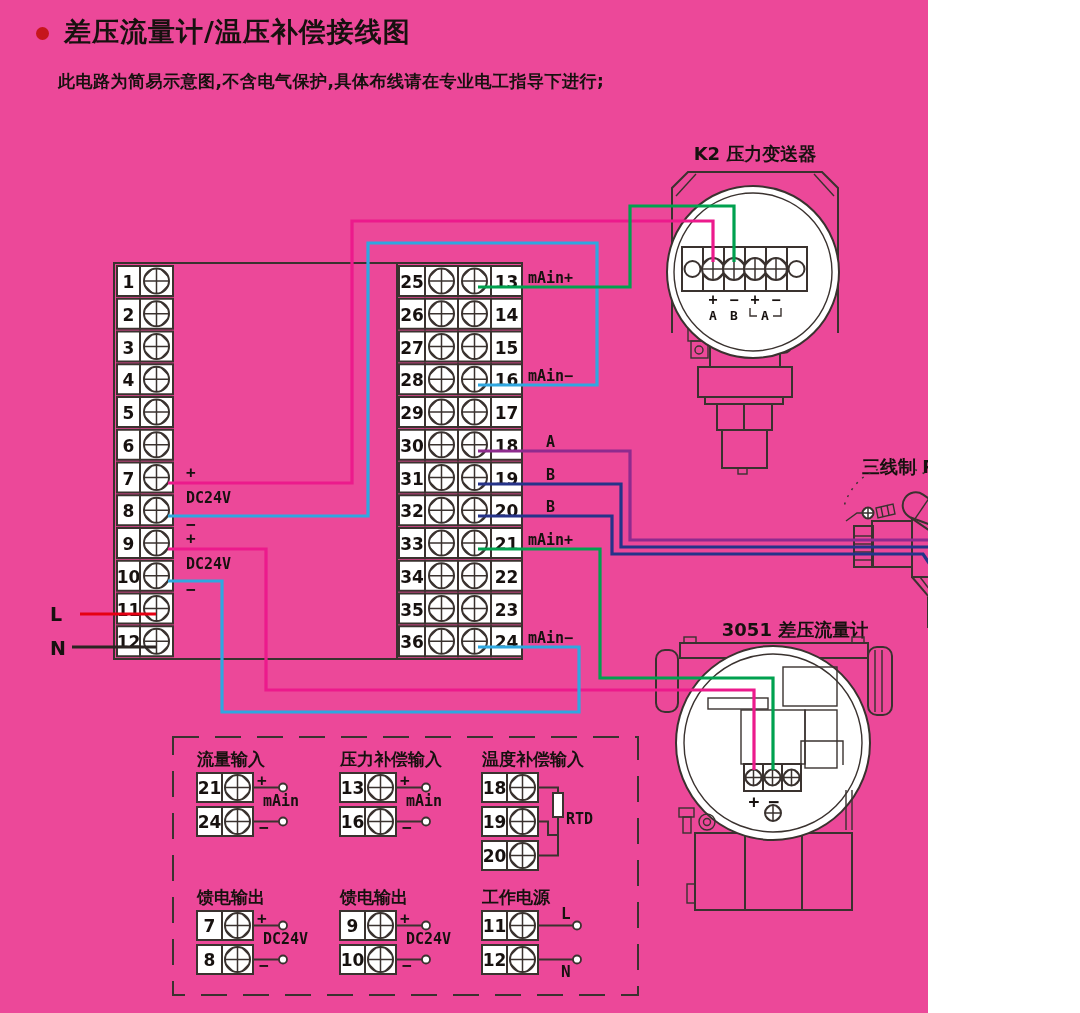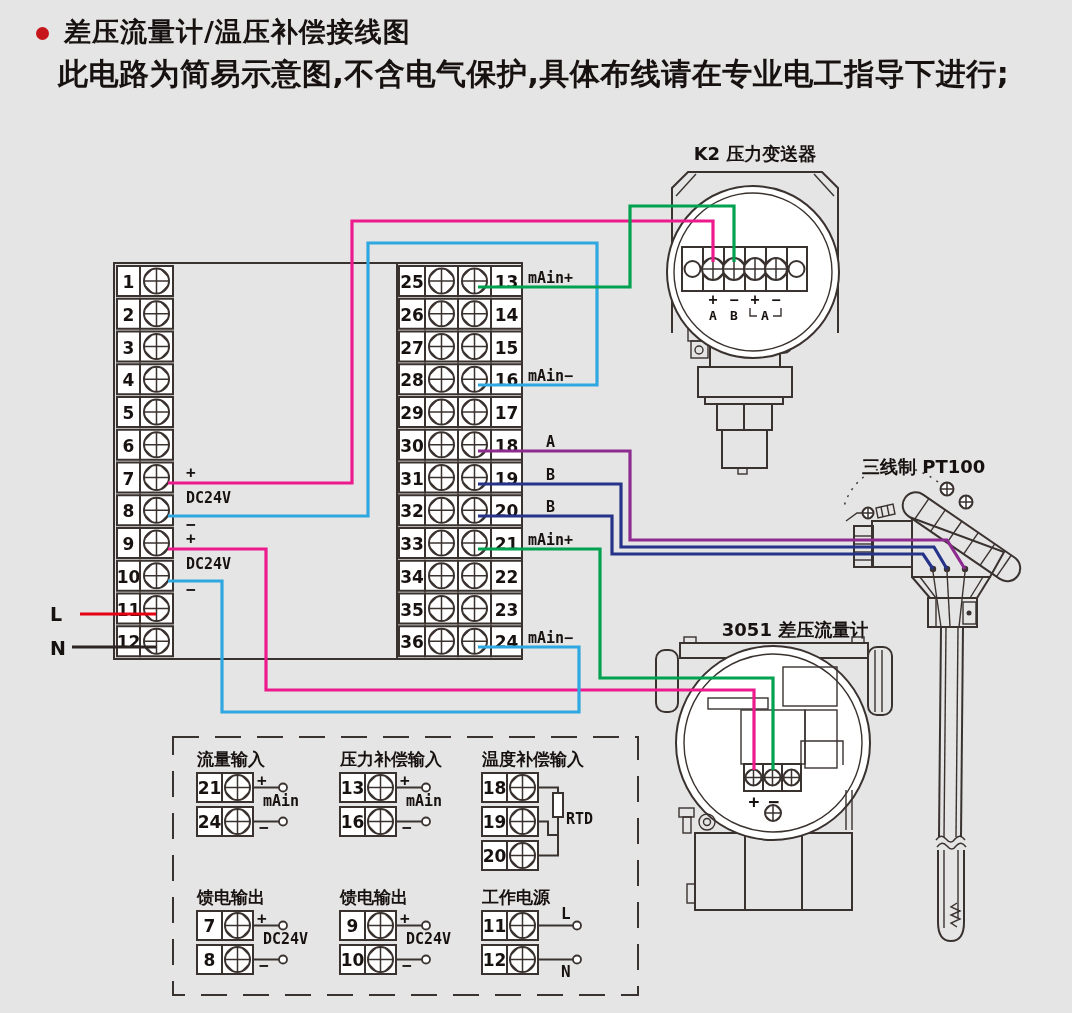--- a/index.html
+++ b/index.html
@@ -1,21 +1,21 @@
 <!DOCTYPE html>
 <html><head>
 <meta charset="utf-8">
 <style>
   html,body{margin:0;padding:0;background:#fff;}
-  .page{position:relative;width:1072px;height:1013px;background:#e5e5e5;overflow:hidden;
+  .page{position:relative;width:928px;height:1013px;background:#ec4899;overflow:hidden;
         font-family:"DejaVu Sans",sans-serif;}
   .title-row{position:absolute;left:36px;top:14px;display:flex;align-items:center;}
   .bullet{width:13px;height:13px;border-radius:50%;background:#c6161c;margin-right:15px;margin-top:2px;}
   .page-title{font-size:27px;font-weight:700;color:#17110f;margin:0;letter-spacing:1px;}
-  .note{position:absolute;left:58px;top:54px;font-size:30px;font-weight:700;color:#17110f;margin:0;letter-spacing:0.5px;}
+  .note{position:absolute;left:58px;top:70px;font-size:17px;font-weight:700;color:#17110f;margin:0;letter-spacing:0.5px;}
   svg{position:absolute;left:0;top:0;}
   .art{fill:none;stroke:#3a322f;stroke-width:2;}
   .thin{fill:none;stroke:#3a322f;stroke-width:1.4;}
   .whitefill{fill:#fff;stroke:#3a322f;stroke-width:2;}
   .dotted{fill:none;stroke:#3a322f;stroke-width:1.5;stroke-dasharray:2 6;}
   text{fill:#17110f;}
   text.cn{font-family:"DejaVu Sans",sans-serif;font-weight:700;}
   text.mono{font-family:"DejaVu Sans Mono",monospace;font-weight:700;}
   .f13{font-size:13px;}.f15{font-size:15px;}.f16{font-size:16px;}
   .f17{font-size:17px;}.f18{font-size:18px;}.f19{font-size:19px;}

